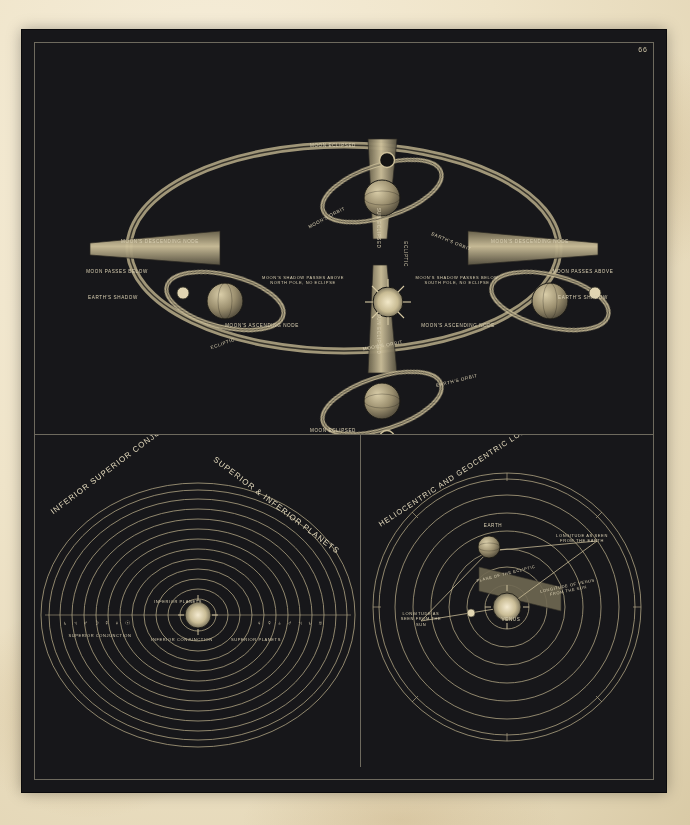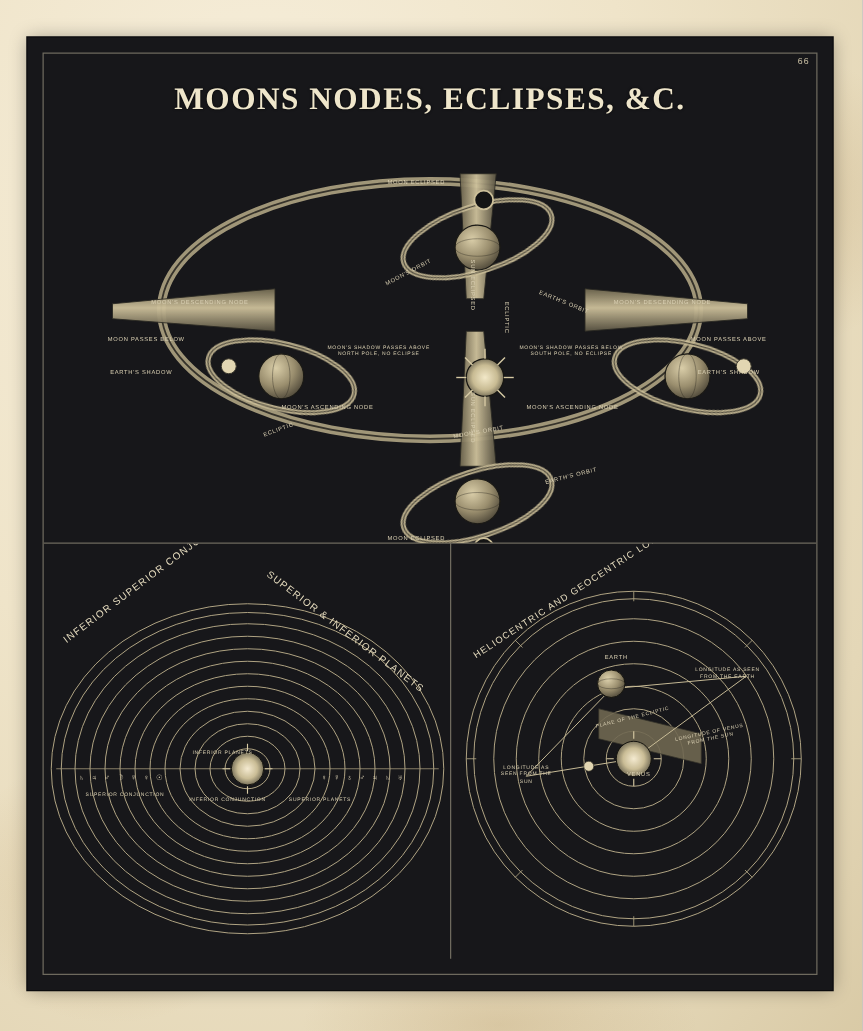--- a/index.html
+++ b/index.html
@@ -134,21 +134,20 @@
 
   <div class="paper-stain stain-a"></div>
   <div class="paper-stain stain-b"></div>
   <div class="paper-stain stain-c"></div>
 
   <div id="plate">
     <div id="plate-inner"></div>
 
     <div id="corner-mark">66</div>
 
-    <div id="title">MOONS NODES, ECLIPSES, &amp;C.</div>
 
     <div class="rule" id="rule-h"></div>
     <div class="rule" id="rule-v"></div>
 
     <div id="top-panel">
       <svg id="top-svg" width="618" height="391" viewBox="0 0 618 391">
         <defs>
           <radialGradient id="globeG" cx="38%" cy="32%" r="75%">
             <stop offset="0%" stop-color="#d9cda8"></stop>
             <stop offset="55%" stop-color="#9a8e6e"></stop>

